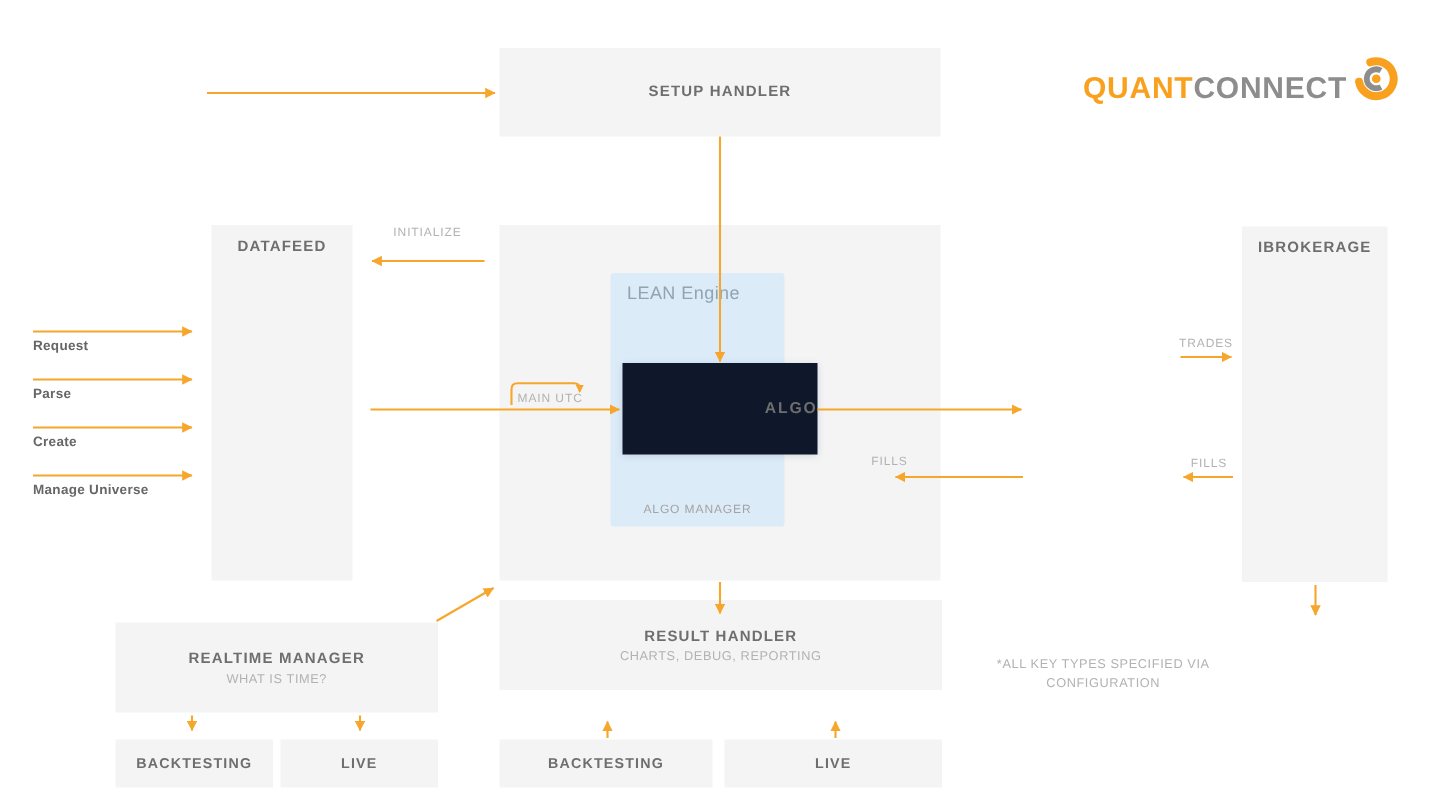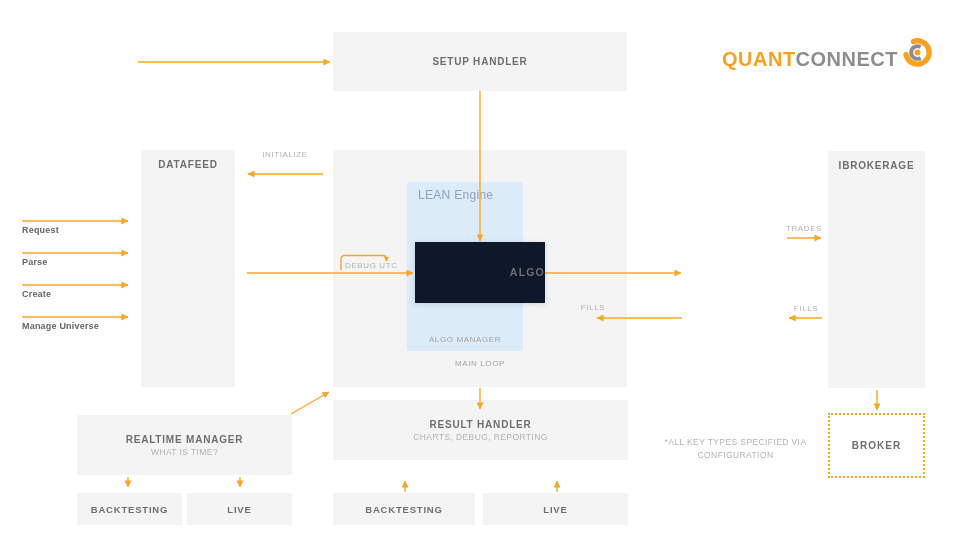--- a/index.html
+++ b/index.html
@@ -68,24 +68,23 @@
   <span class="lbl center" style="left:285px;top:150px;">INITIALIZE</span>
 
   <div class="box" style="left:333px;top:150px;width:294px;height:237px;">
     <div class="blue-box" style="left:74px;top:32px;width:116px;height:169px;">
       <span class="lean-title" style="left:11px;top:6px;">LEAN Engine</span>
       <span class="inner-label" style="bottom:7px;left:0;">ALGO MANAGER</span>
     </div>
     <div class="white-box" style="left:82px;top:92px;width:130px;height:61px;">
       <span class="title">ALGO</span>
     </div>
-    <span class="inner-label" style="top:209px;left:0;">MAIN LOOP</span>
   </div>
 
-  <span class="lbl" style="left:345px;top:261px;">DEBUG UTC</span>
+  <span class="lbl" style="left:345px;top:261px;">MAIN UTC</span>
   <span class="lbl center" style="left:593px;top:303px;">FILLS</span>
 
 
   <span class="lbl center" style="left:804px;top:224px;">TRADES</span>
   <span class="lbl center" style="left:806px;top:304px;">FILLS</span>
 
   <div class="box" style="left:77px;top:415px;width:215px;height:60px;">
     <div class="title">REALTIME MANAGER</div>
     <div class="subtitle">WHAT IS TIME?</div>
   </div>
@@ -96,23 +95,20 @@
   <div class="box" style="left:333px;top:400px;width:295px;height:60px;">
     <div class="title">RESULT HANDLER</div>
     <div class="subtitle">CHARTS, DEBUG, REPORTING</div>
   </div>
 
   <div class="note" style="left:658px;top:436px;width:155px;">
     <div>*ALL KEY TYPES SPECIFIED VIA</div>
     <div>CONFIGURATION</div>
   </div>
 
-  <div class="broker" style="left:828px;top:413px;width:97px;height:65px;">
-    <span class="title">BROKER</span>
-  </div>
 
   <div class="box" style="left:77px;top:493px;width:105px;height:32px;">
     <div class="title" style="font-size:9.5px;">BACKTESTING</div>
   </div>
   <div class="box" style="left:187px;top:493px;width:105px;height:32px;">
     <div class="title" style="font-size:9.5px;">LIVE</div>
   </div>
   <div class="box" style="left:333px;top:493px;width:142px;height:32px;">
     <div class="title" style="font-size:9.5px;">BACKTESTING</div>
   </div>

